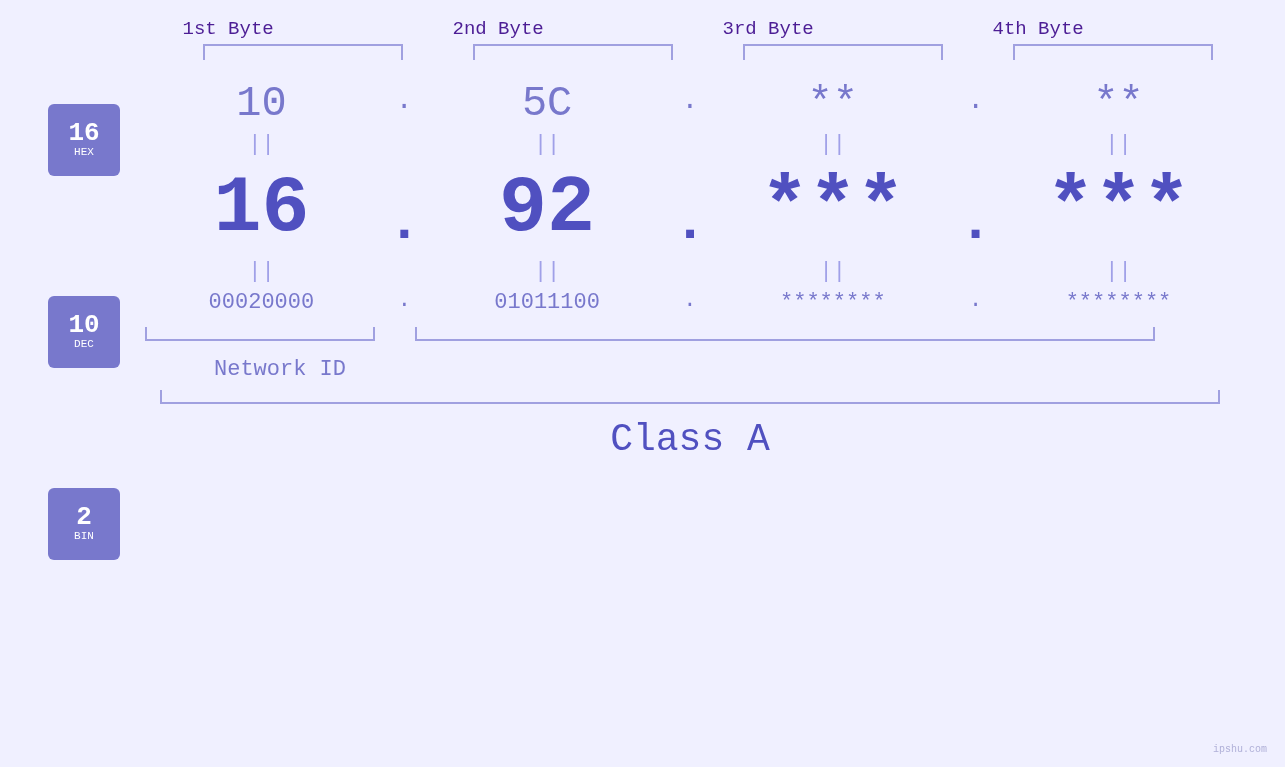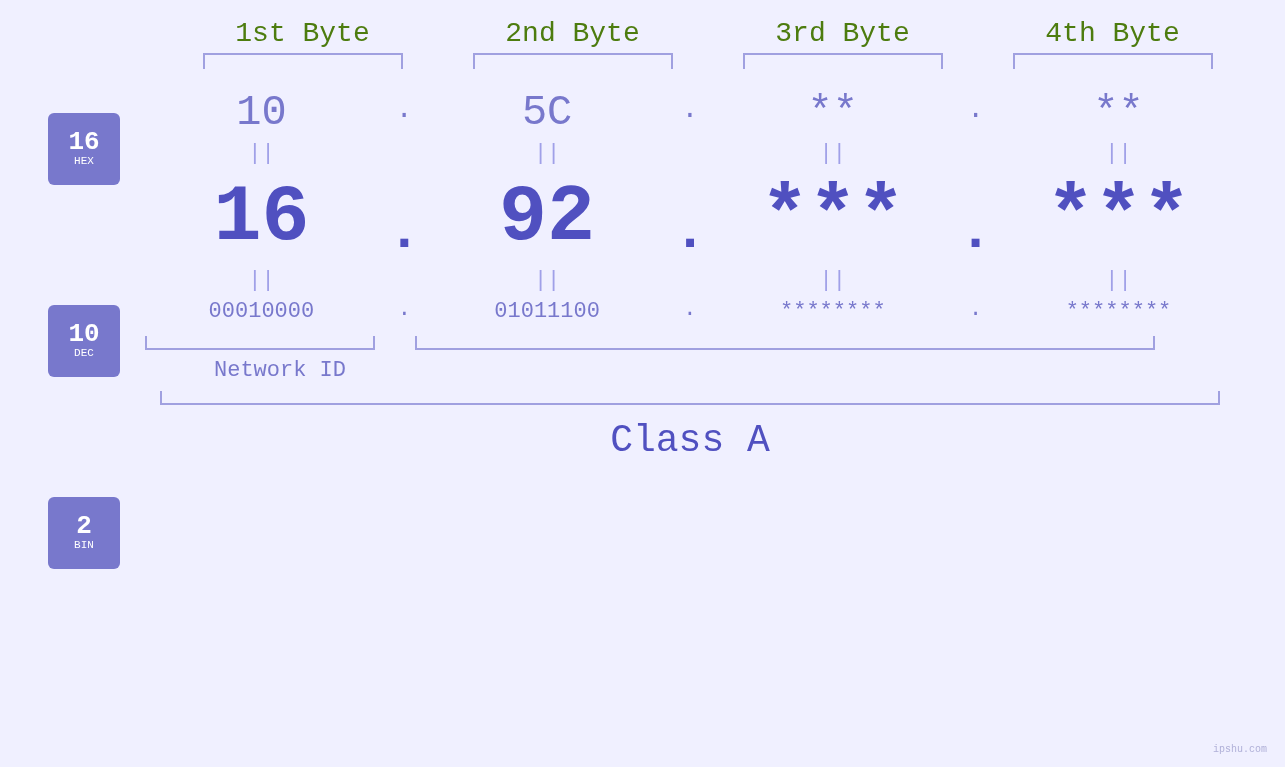--- a/index.html
+++ b/index.html
@@ -25,25 +25,25 @@
     
     .byte-headers {
       display: flex;
       width: 1080px;
       margin-left: 130px;
       margin-top: 18px;
       justify-content: space-around;
     }
 
     .byte-header {
-      color: #4d7c0f;
-      font-size: 28px;
+      color: #4c1d95;
+      font-size: 19px;
       font-family: 'Courier New', Courier, monospace;
       width: 240px;
-      text-align: center;
+      text-align: left;
     }
 
     
     .top-brackets {
       display: flex;
       width: 1080px;
       margin-left: 130px;
       margin-top: 4px;
       justify-content: space-around;
     }
@@ -274,39 +274,39 @@
         <div class="eq-cell">||</div>
         <div class="eq-spacer"></div>
         <div class="eq-cell">||</div>
         <div class="eq-spacer"></div>
         <div class="eq-cell">||</div>
         <div class="eq-spacer"></div>
         <div class="eq-cell">||</div>
       </div>
 
       <div class="value-row bin-row">
-        <div class="value-cell">00010000</div>
+        <div class="value-cell">00020000</div>
         <div class="dot-cell">.</div>
         <div class="value-cell">01011100</div>
         <div class="dot-cell">.</div>
         <div class="value-cell">********</div>
         <div class="dot-cell">.</div>
         <div class="value-cell">********</div>
       </div>
 
       <div class="bottom-section">
 
         <div style="display:flex; width:1100px; align-items:flex-start; margin-top:4px;">
           <div style="width:230px; height:14px; border:2px solid #a0a0e0; border-top:none; margin-left:5px;"></div>
           <div style="width:40px;"></div>
           <div style="width:740px; height:14px; border:2px solid #a0a0e0; border-top:none;"></div>
         </div>
 
         <div style="display:flex; width:1100px; margin-top:8px;">
-          <div style="width:280px; text-align:center; color:#7878cc; font-size:22px; font-family:'Courier New',Courier,monospace;">Network ID</div>
+          <div style="width:280px; text-align:center; color:#7878cc; font-size:22px; font-family:'Courier New',Courier,monospace;margin-top:8px;">Network ID</div>
         </div>
 
         <div style="display:flex; justify-content:center; margin-top:8px;">
           <div style="width:1060px; height:14px; border:2px solid #a0a0e0; border-top:none;"></div>
         </div>
 
         <div style="text-align:center; margin-top:14px;">
           <span class="class-label">Class A</span>
         </div>
 

